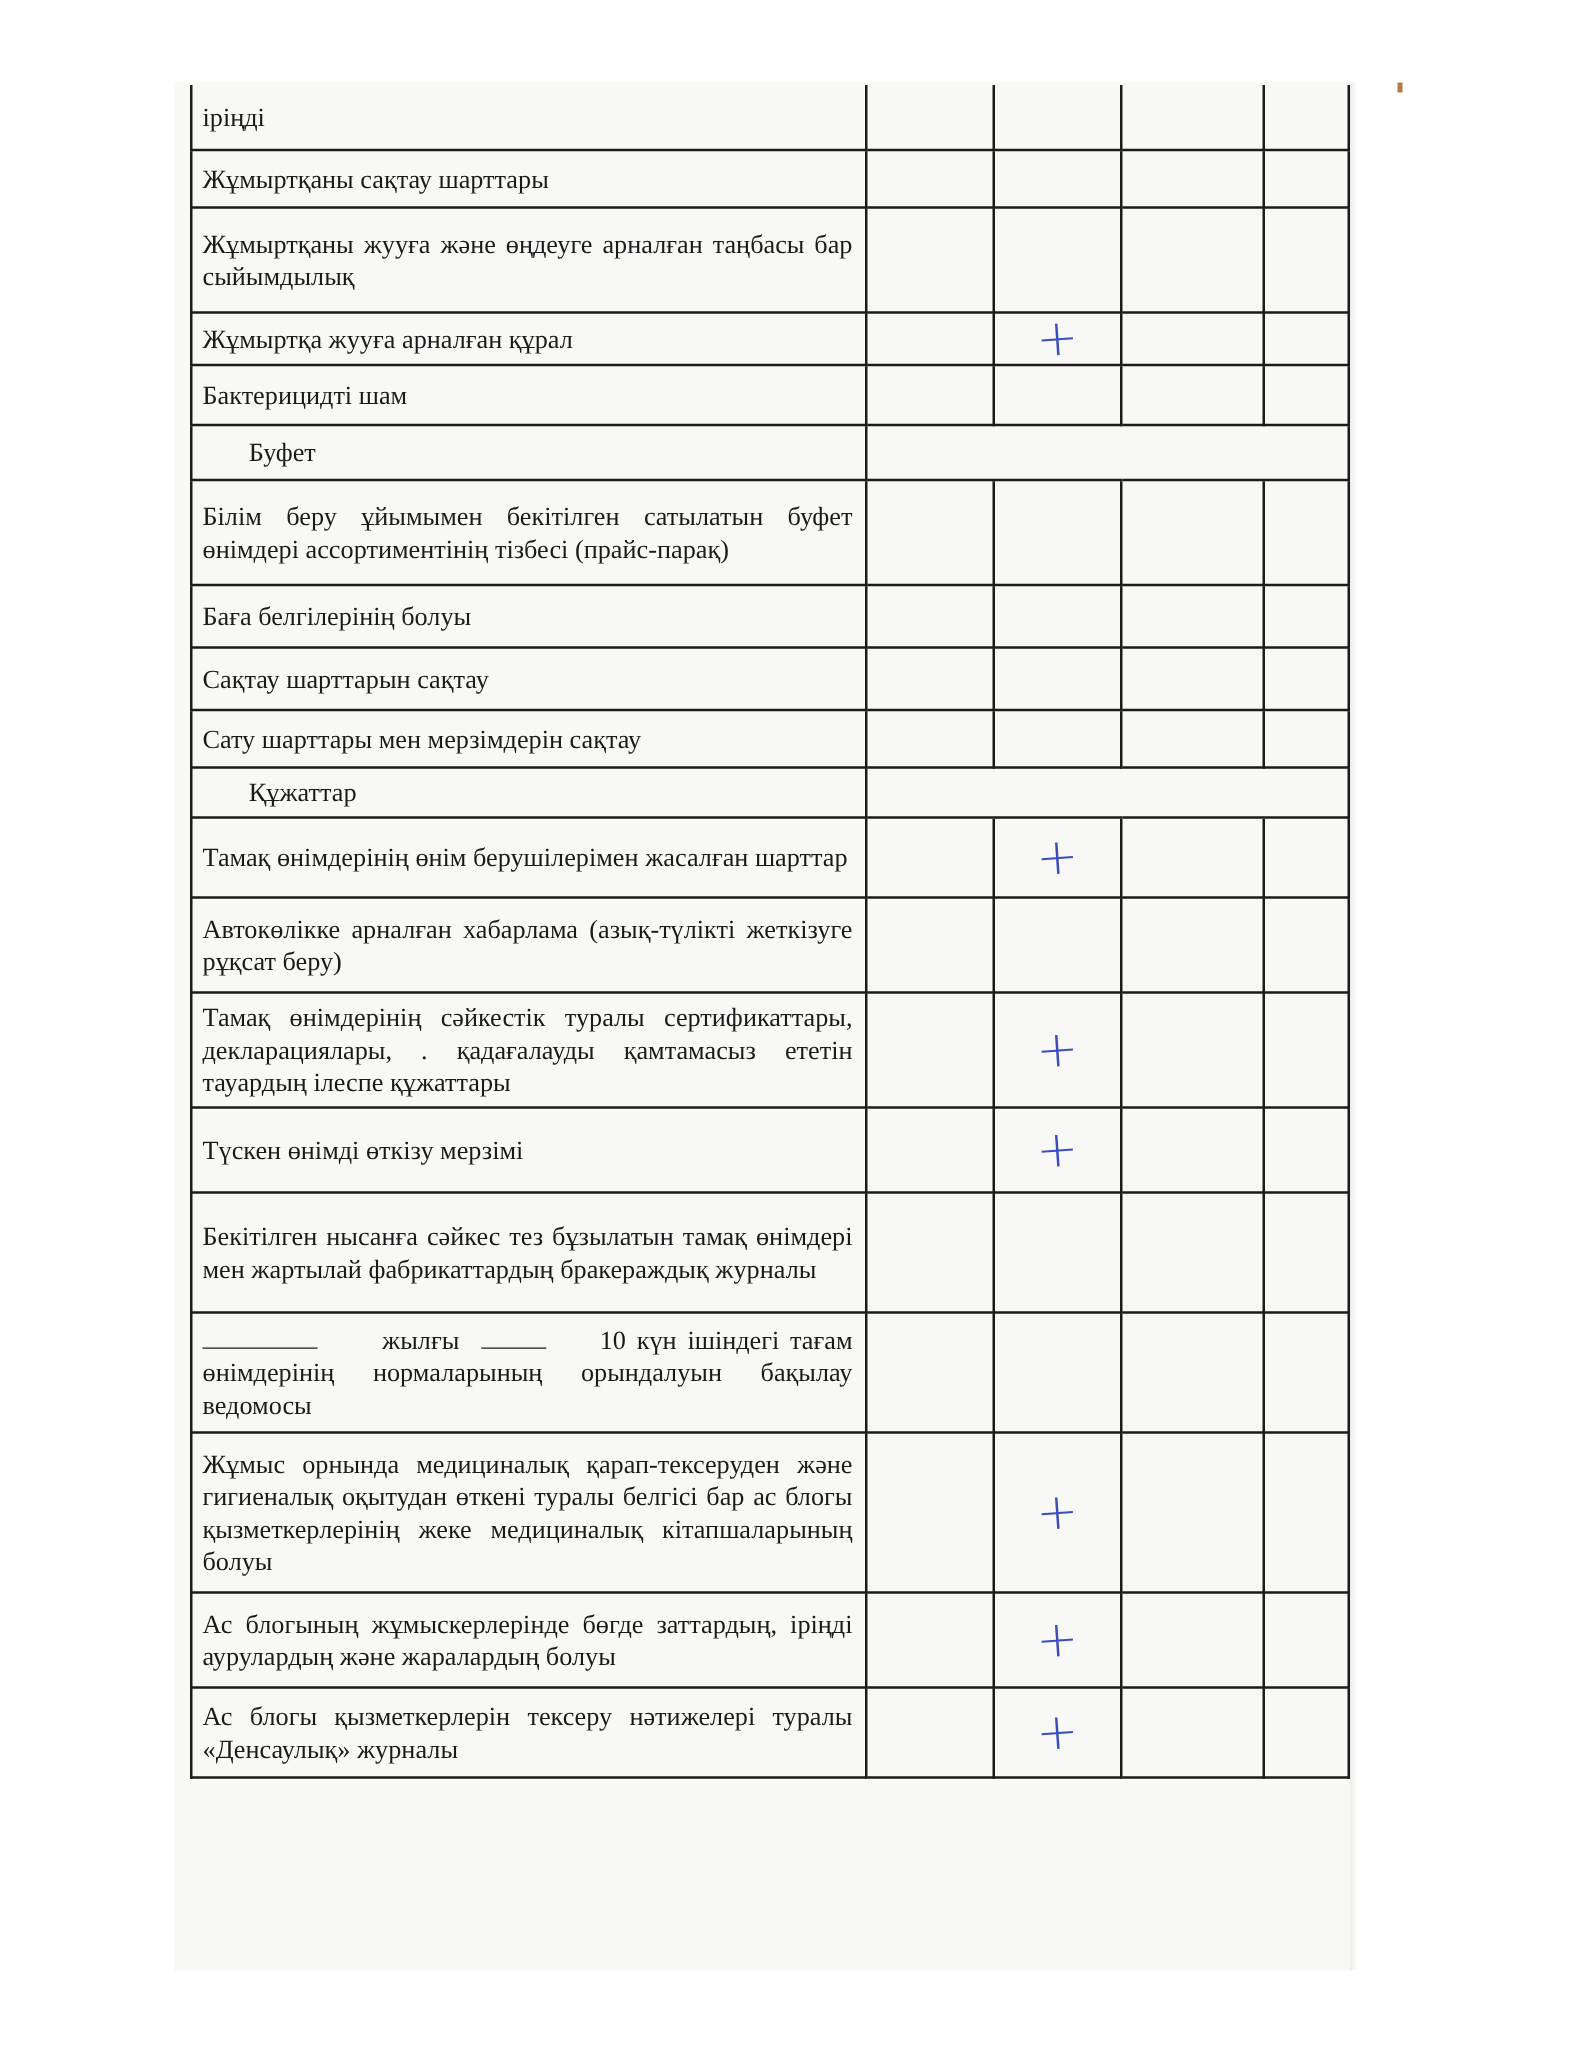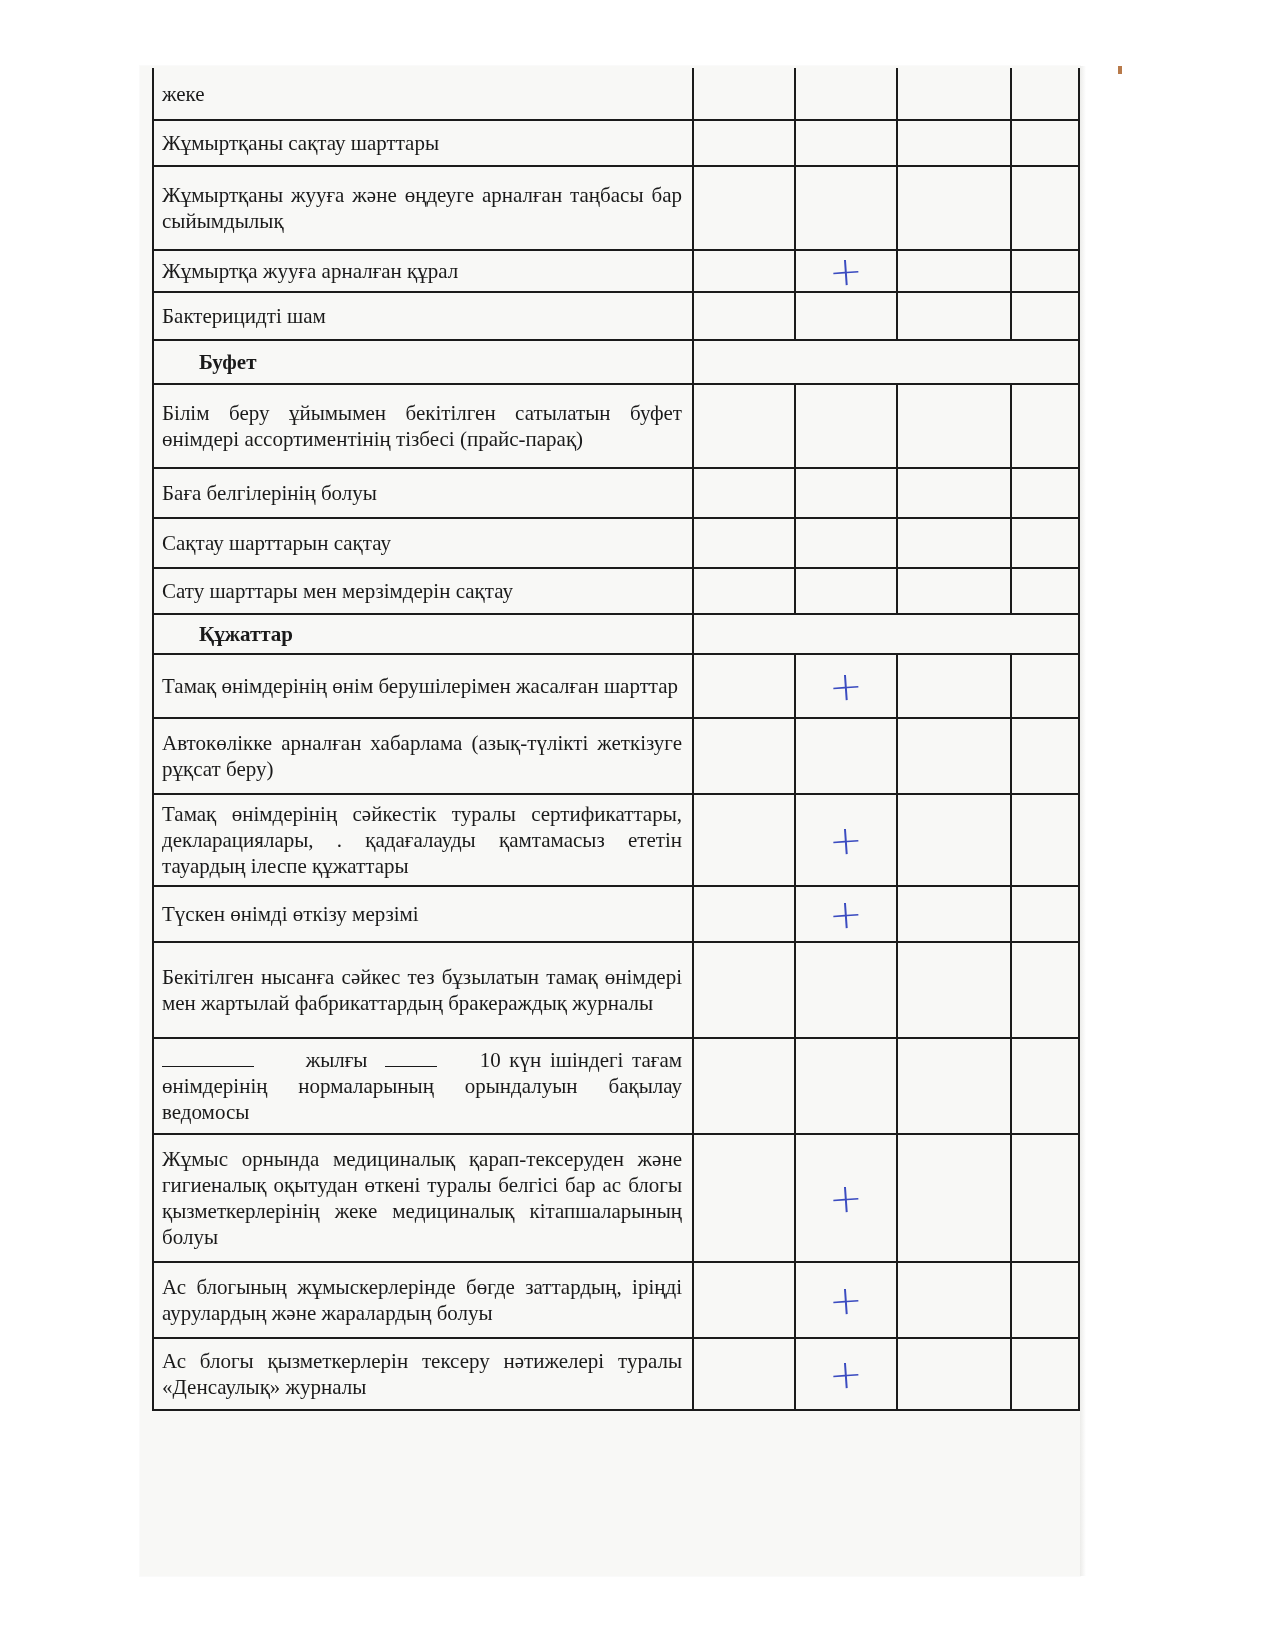--- a/index.html
+++ b/index.html
@@ -59,21 +59,21 @@
   table.checklist td.desc {
     width: 520px;
     padding: 6px 10px 6px 8px;
     font-size: 21px;
     line-height: 26px;
     text-align: justify;
     text-align-last: left;
     letter-spacing: 0;
   }
   table.checklist td.desc.section {
-    font-weight: bold;
+    font-weight: normal;
     padding-left: 45px;
   }
   table.checklist td.val {
     text-align: center;
     position: relative;
   }
   table.checklist td.c1 { width: 100px; }
   table.checklist td.c2 { width: 100px; }
   table.checklist td.c3 { width: 112px; }
   table.checklist td.c4 { width: 66px; }
@@ -100,21 +100,21 @@
 </head>
 <body>
 
 <div class="paper"></div>
 <div class="paper-edge"></div>
 <div class="corner-mark"></div>
 
 <table class="checklist">
   <tbody id="checklist-body">
   <tr class="first" style="height: 52px;">
-        <td class="desc"><span>жеке</span></td>
+        <td class="desc"><span>іріңді</span></td>
         <td class="val c1"><span class="mark" style="color: rgb(59, 76, 192);"></span></td>
         <td class="val c2"><span class="mark" style="color: rgb(59, 76, 192);"></span></td>
         <td class="val c3"><span class="mark" style="color: rgb(59, 76, 192);"></span></td>
         <td class="val c4"><span class="mark" style="color: rgb(59, 76, 192);"></span></td>
       </tr>
       <tr style="height: 46px;">
         <td class="desc"><span>Жұмыртқаны сақтау шарттары</span></td>
         <td class="val c1"><span class="mark" style="color: rgb(59, 76, 192);"></span></td>
         <td class="val c2"><span class="mark" style="color: rgb(59, 76, 192);"></span></td>
         <td class="val c3"><span class="mark" style="color: rgb(59, 76, 192);"></span></td>
@@ -197,21 +197,21 @@
         <td class="val c3"><span class="mark" style="color: rgb(59, 76, 192);"></span></td>
         <td class="val c4"><span class="mark" style="color: rgb(59, 76, 192);"></span></td>
       </tr>
       <tr style="height: 68px;">
         <td class="desc"><span>Тамақ өнімдерінің сәйкестік туралы сертификаттары, декларациялары, . қадағалауды қамтамасыз ететін тауардың ілеспе құжаттары</span></td>
         <td class="val c1"><span class="mark" style="color: rgb(59, 76, 192);"></span></td>
         <td class="val c2"><span class="mark" style="color: rgb(59, 76, 192);">+</span></td>
         <td class="val c3"><span class="mark" style="color: rgb(59, 76, 192);"></span></td>
         <td class="val c4"><span class="mark" style="color: rgb(59, 76, 192);"></span></td>
       </tr>
-      <tr style="height: 56px; margin-left: 15px;">
+      <tr style="height: 68px; margin-left: 15px;">
         <td class="desc"><span>Түскен өнімді өткізу мерзімі</span></td>
         <td class="val c1"><span class="mark" style="color: rgb(59, 76, 192);"></span></td>
         <td class="val c2"><span class="mark" style="color: rgb(59, 76, 192);">+</span></td>
         <td class="val c3"><span class="mark" style="color: rgb(59, 76, 192);"></span></td>
         <td class="val c4"><span class="mark" style="color: rgb(59, 76, 192);"></span></td>
       </tr>
       <tr style="height: 96px;">
         <td class="desc"><span>Бекітілген нысанға сәйкес тез бұзылатын тамақ өнімдері мен жартылай фабрикаттардың бракераждық журналы</span></td>
         <td class="val c1"><span class="mark" style="color: rgb(59, 76, 192);"></span></td>
         <td class="val c2"><span class="mark" style="color: rgb(59, 76, 192);"></span></td>

